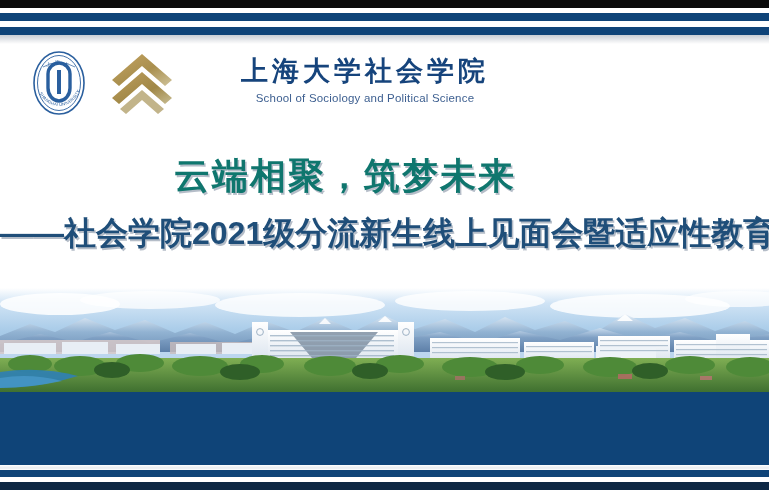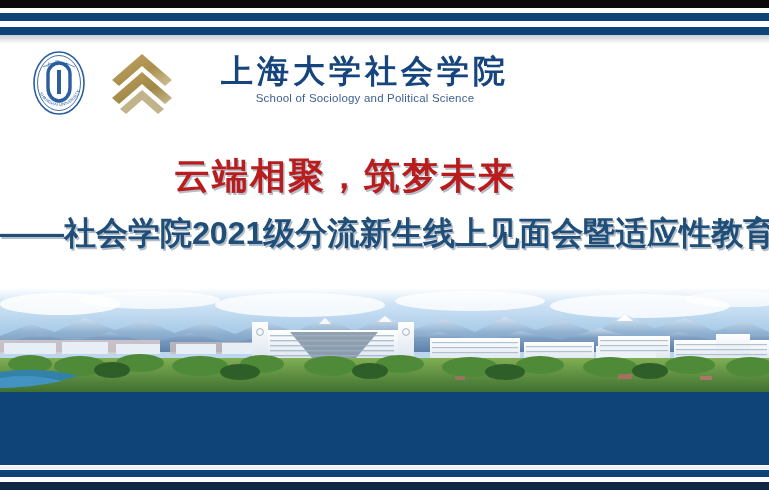--- a/index.html
+++ b/index.html
@@ -70,21 +70,21 @@
   .chevron-mark svg { display: block; }
 
   .school-names {
     position: absolute;
     left: 205px; top: 8px;
     width: 320px;
     text-align: center;
   }
   .school-cn {
     font-family: "Liberation Serif", "DejaVu Serif", serif;
-    font-size: 32px;
+    font-size: 27px;
     font-weight: bold;
     letter-spacing: 4px;
     color: #16447c;
     line-height: 38px;
     white-space: nowrap;
   }
   .school-en {
     font-family: "Liberation Sans", "DejaVu Sans", sans-serif;
     font-size: 11.5px;
     color: #3d5f90;
@@ -101,21 +101,21 @@
     height: 145px;
   }
   .main-title {
     position: absolute;
     left: 0; top: 12px;
     width: 690px;
     text-align: center;
     font-family: "Liberation Sans", "DejaVu Sans", sans-serif;
     font-size: 36px;
     font-weight: bold;
-    color: #b91c1c;
+    color: #0f766e;
     letter-spacing: 2px;
     text-shadow: 1.5px 1.5px 0 rgba(120,135,155,0.55);
     white-space: nowrap;
   }
   .sub-title {
     position: absolute;
     left: 0; top: 72px;
     width: 769px;
     text-align: right;
     font-family: "Liberation Sans", "DejaVu Sans", sans-serif;

